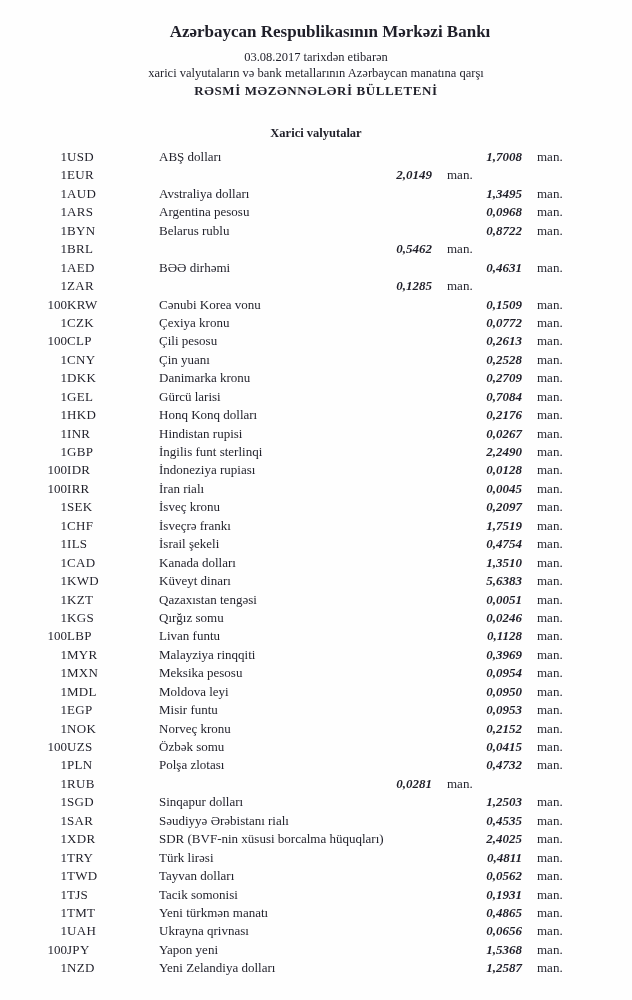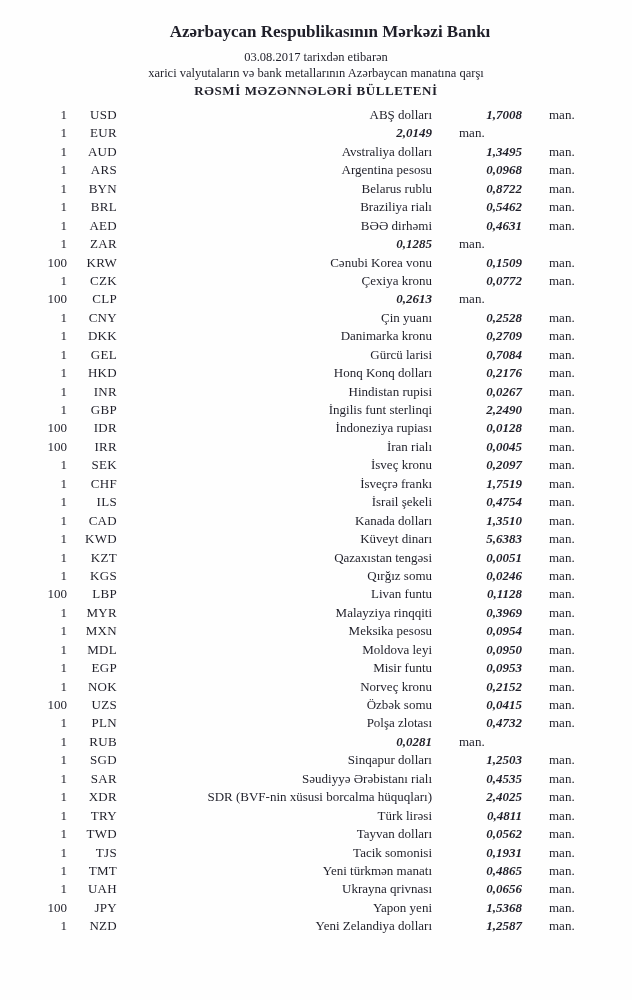--- a/index.html
+++ b/index.html
@@ -60,51 +60,53 @@
     grid-template-columns: 67px 50px 315px 90px 50px;
     height: 18.45px;
     align-items: baseline;
     font-size: 13px;
     line-height: 18.45px;
   }
   .cell-qty {
     text-align: right;
   }
   .cell-code {
-    text-align: right;
+    text-align: left;
     letter-spacing: 0.3px;
   }
   .cell-name {
-    text-align: right;
+    text-align: left;
     padding-left: 2px;
     white-space: nowrap;
     overflow: hidden;
+    margin-left: 40px;
   }
   .cell-rate {
     text-align: right;
     font-weight: bold;
     font-style: italic;
   }
   .cell-unit {
     text-align: left;
-    padding-left: 27px;
+    padding-left: 15px;
   }
 </style>
 </head>
 <body>
 
 <div class="page">
 
   <div class="doc-header">
     <div class="title">Azərbaycan Respublikasının Mərkəzi Bankı</div>
     <div class="sub-date">03.08.2017 tarixdən etibarən</div>
     <div class="sub-scope">xarici valyutaların və bank metallarının Azərbaycan manatına qarşı</div>
     <div class="sub-bulletin">RƏSMİ MƏZƏNNƏLƏRİ BÜLLETENİ</div>
   </div>
 
+  <div class="section-title">Xarici valyutalar</div>
 
   <div class="table">
   <div class="row">
     <span class="cell-qty">1</span>
     <span class="cell-code">USD</span>
     <span class="cell-name">ABŞ dolları</span>
     <span class="cell-rate">1,7008</span>
     <span class="cell-unit">man.</span>
   </div>
 
@@ -135,21 +137,20 @@
     <span class="cell-qty">1</span>
     <span class="cell-code">BYN</span>
     <span class="cell-name">Belarus rublu</span>
     <span class="cell-rate">0,8722</span>
     <span class="cell-unit">man.</span>
   </div>
 
   <div class="row">
     <span class="cell-qty">1</span>
     <span class="cell-code">BRL</span>
-    <span class="cell-name">Braziliya rialı</span>
     <span class="cell-rate">0,5462</span>
     <span class="cell-unit">man.</span>
   </div>
 
   <div class="row">
     <span class="cell-qty">1</span>
     <span class="cell-code">AED</span>
     <span class="cell-name">BƏƏ dirhəmi</span>
     <span class="cell-rate">0,4631</span>
     <span class="cell-unit">man.</span>
@@ -174,20 +175,21 @@
     <span class="cell-qty">1</span>
     <span class="cell-code">CZK</span>
     <span class="cell-name">Çexiya kronu</span>
     <span class="cell-rate">0,0772</span>
     <span class="cell-unit">man.</span>
   </div>
 
   <div class="row">
     <span class="cell-qty">100</span>
     <span class="cell-code">CLP</span>
+    <span class="cell-name">Çili pesosu</span>
     <span class="cell-rate">0,2613</span>
     <span class="cell-unit">man.</span>
   </div>
 
   <div class="row">
     <span class="cell-qty">1</span>
     <span class="cell-code">CNY</span>
     <span class="cell-name">Çin yuanı</span>
     <span class="cell-rate">0,2528</span>
     <span class="cell-unit">man.</span>

